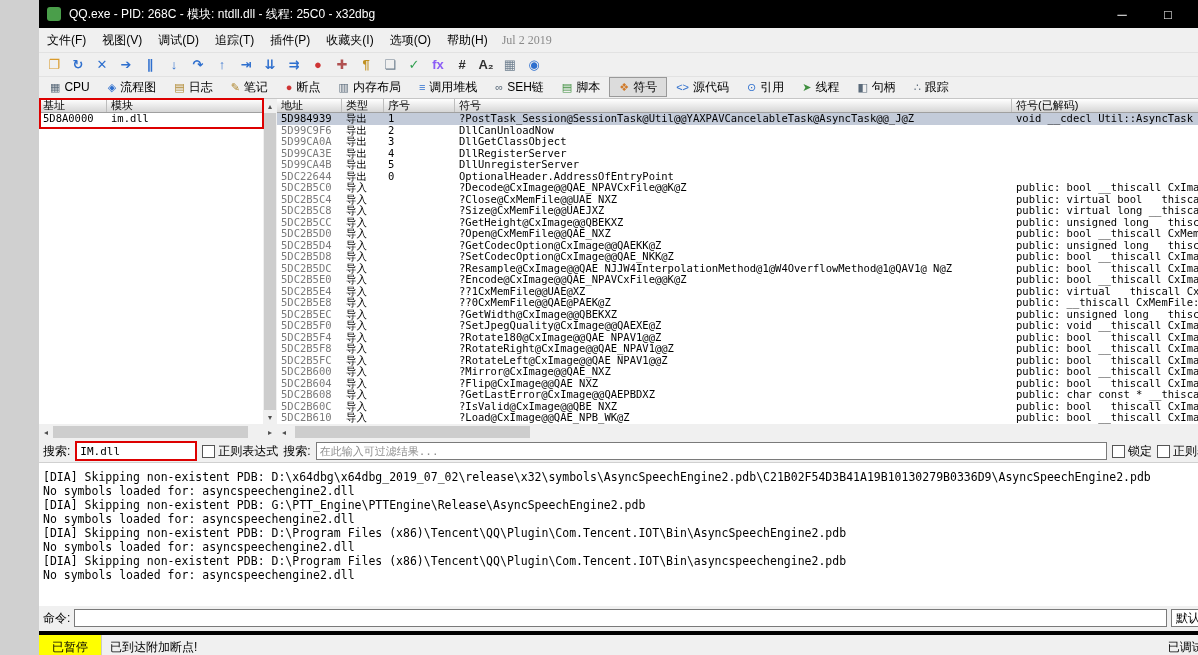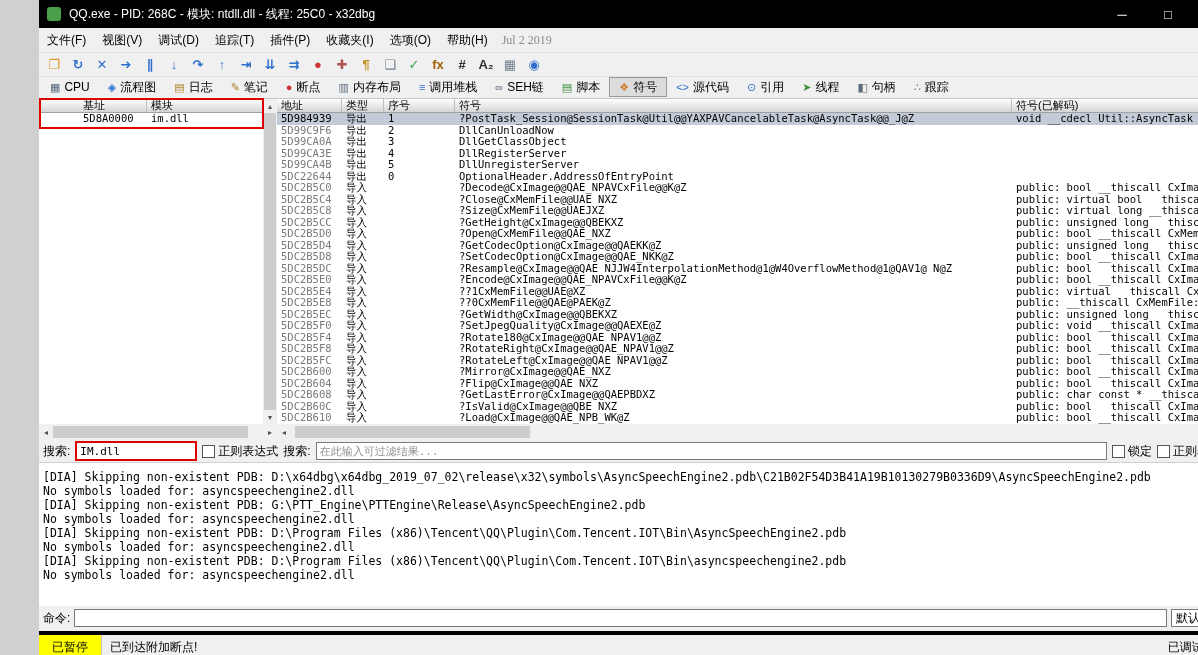--- a/index.html
+++ b/index.html
@@ -27,21 +27,21 @@
   .tab{display:flex;align-items:center;gap:4px;padding:0 9px;height:20px;white-space:nowrap;}
   .tab.active{background:#dcdcdc;border:1px solid #999;height:18px;}
   .ticon{font-size:11px;}
 
   
   .main{position:absolute;left:0;top:98px;width:1198px;height:341px;background:#fff;border-top:1px solid #c6c6c6;}
   .panel-left{position:absolute;left:0;top:0;width:224px;height:325px;overflow:hidden;background:#fff;}
   .panel-right{position:absolute;left:238px;top:0;width:946px;height:325px;overflow:hidden;background:#fff;}
   .thead{height:13px;display:grid;background:linear-gradient(#ffffff,#d6d6d6);border-bottom:1px solid #a0a0a0;font-size:11px;}
   .hcell{padding-left:4px;border-right:1px solid #bdbdbd;overflow:hidden;white-space:nowrap;line-height:13px;}
-  .grid-mod{grid-template-columns:68px 1fr;padding-left:40px;}
+  .grid-mod{grid-template-columns:68px 1fr;}
   .grid-sym{grid-template-columns:65px 42px 71px 557px 1fr;}
   .trow{height:11.5px;display:grid;font-family:"DejaVu Sans Mono","Liberation Mono",monospace;
         font-size:10.5px;line-height:11.5px;white-space:pre;overflow:hidden;}
   .trow .cell{padding-left:4px;overflow:hidden;}
   .trow.selected{background:#c3cbd9;}
   .cell.addr{color:#7a7a7a;}
   .trow.selected .cell.addr{color:#000;}
 
   
   .sb{position:absolute;background:#f0f0f0;}
@@ -117,21 +117,21 @@
       <span class="tbicon" style="color: rgb(46, 111, 206);">↷</span>
       <span class="tbicon" style="color: rgb(46, 111, 206);">↑</span>
       <span class="tbicon" style="color: rgb(46, 111, 206);">⇥</span>
       <span class="tbicon" style="color: rgb(46, 111, 206);">⇊</span>
       <span class="tbicon" style="color: rgb(46, 111, 206);">⇉</span>
       <span class="tbicon" style="color: rgb(207, 52, 52);">●</span>
       <span class="tbicon" style="color: rgb(176, 80, 80);">✚</span>
       <span class="tbicon" style="color: rgb(192, 144, 32);">¶</span>
       <span class="tbicon" style="color: rgb(112, 128, 144);">❏</span>
       <span class="tbicon" style="color: rgb(47, 159, 79);">✓</span>
-      <span class="tbicon" style="color: #a16207;">fx</span>
+      <span class="tbicon" style="color: #8b5cf6;">fx</span>
       <span class="tbicon" style="color: rgb(48, 48, 48);">#</span>
       <span class="tbicon" style="color: rgb(48, 48, 48);">A₂</span>
       <span class="tbicon" style="color: rgb(112, 128, 144);">▦</span>
       <span class="tbicon" style="color: rgb(46, 111, 206);">◉</span>
     </div>
 
   <div class="tabbar" id="tabbar">
       <div class="tab">
         <span class="ticon" style="color: rgb(90, 106, 122);">▦</span>
         <span>CPU</span>

